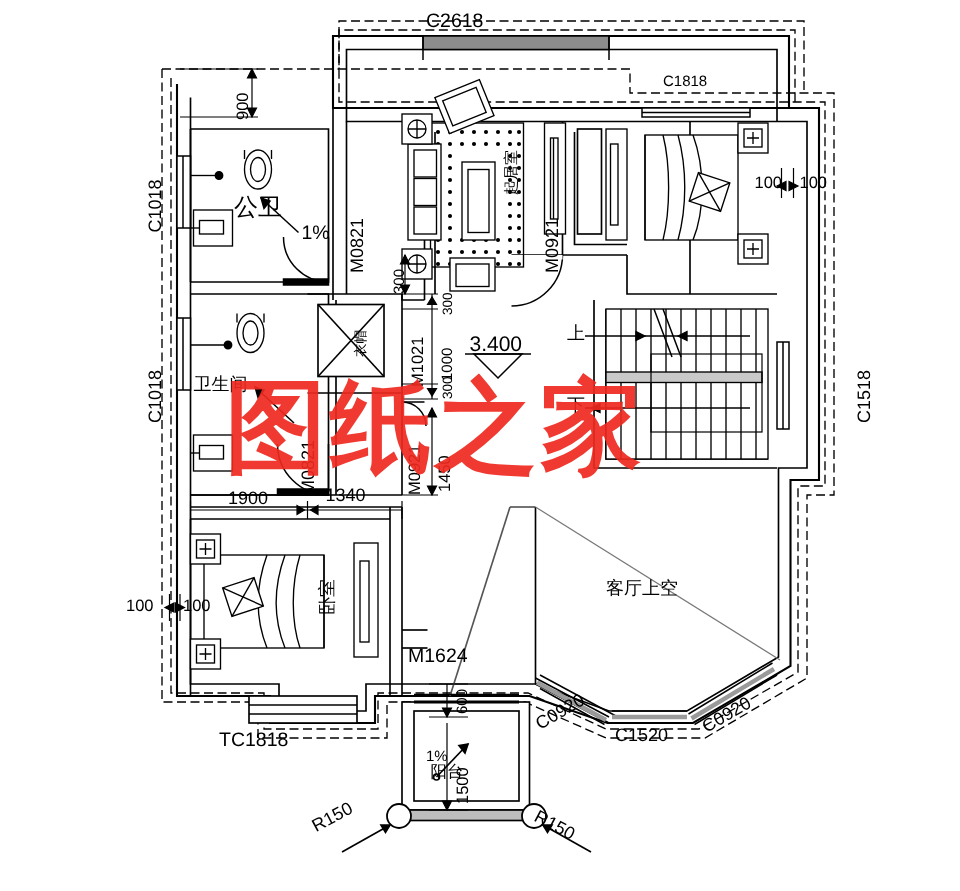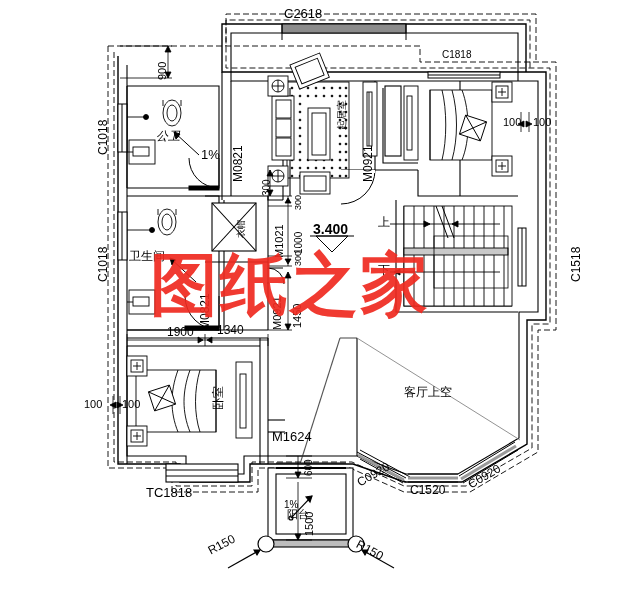--- a/index.html
+++ b/index.html
@@ -481,42 +481,42 @@
 <div class="lbl" style="left:410px;top:484px;font-size:12px;">C1520</div>
 <div class="lbl" style="left:466px;top:480px;font-size:12px;transform:rotate(-30deg);transform-origin:left top;">C0920</div>
 
 <div class="lbl rot90" style="left:232px;top:182px;font-size:12px;">M0821</div>
 <div class="lbl rot90" style="left:362px;top:182px;font-size:12px;">M0921</div>
 <div class="lbl rot90" style="left:274px;top:258px;font-size:11px;">M1021</div>
 <div class="lbl rot90" style="left:199px;top:330px;font-size:12px;">M0821</div>
 <div class="lbl rot90" style="left:272px;top:330px;font-size:11px;">M0921</div>
 <div class="lbl" style="left:272px;top:430px;font-size:13px;">M1624</div>
 
-<div class="lbl" style="left:156px;top:130px;font-size:12px;font-family:'DejaVu Sans',sans-serif;font-style:italic;">公卫</div>
+<div class="lbl" style="left:156px;top:130px;font-size:16px;font-family:'DejaVu Sans',sans-serif;">公卫</div>
 <div class="lbl" style="left:201px;top:148px;font-size:13px;">1%</div>
 <div class="lbl" style="left:129px;top:250px;font-size:12px;font-family:'DejaVu Sans',sans-serif;">卫生间</div>
 <div class="lbl rot90" style="left:337px;top:130px;font-size:10px;font-family:'DejaVu Sans',sans-serif;">起居室</div>
 <div class="lbl rot90" style="left:237px;top:238px;font-size:9px;font-family:'DejaVu Sans',sans-serif;">衣帽</div>
 <div class="lbl rot90" style="left:212px;top:410px;font-size:12px;font-family:'DejaVu Sans',sans-serif;">卧室</div>
 <div class="lbl" style="left:404px;top:386px;font-size:12px;font-family:Liberation Serif, serif;">客厅上空</div>
 <div class="lbl" style="left:287px;top:476px;font-size:11px;font-family:'DejaVu Sans',sans-serif;margin-top:33px;">阳台</div>
 <div class="lbl" style="left:284px;top:500px;font-size:10px;">1%</div>
 
-<div class="lbl" style="left:313px;top:222px;font-size:14px;font-weight:bold;">3.400</div>
+<div class="lbl" style="left:313px;top:222px;font-size:14px;">3.400</div>
 
 <div class="lbl" style="left:378px;top:216px;font-size:12px;font-family:'DejaVu Sans',sans-serif;">上</div>
 <div class="lbl" style="left:378px;top:264px;font-size:12px;font-family:'DejaVu Sans',sans-serif;">下</div>
 
 <div class="lbl rot90" style="left:157px;top:80px;font-size:11px;">900</div>
 <div class="lbl rot90" style="left:262px;top:196px;font-size:10px;">300</div>
 <div class="lbl rot90" style="left:294px;top:210px;font-size:9px;">300</div>
 <div class="lbl rot90" style="left:294px;top:254px;font-size:10px;">1000</div>
 <div class="lbl rot90" style="left:294px;top:266px;font-size:9px;">300</div>
 <div class="lbl rot90" style="left:292px;top:328px;font-size:11px;">1450</div>
-<div class="lbl" style="left:167px;top:326px;font-size:12px;">1900</div>
+<div class="lbl" style="left:152px;top:326px;font-size:12px;">1900</div>
 <div class="lbl" style="left:217px;top:324px;font-size:12px;">1340</div>
 <div class="lbl" style="left:84px;top:399px;font-size:11px;">100</div>
 <div class="lbl" style="left:122px;top:399px;font-size:11px;">100</div>
 <div class="lbl" style="left:503px;top:117px;font-size:11px;">100</div>
 <div class="lbl" style="left:533px;top:117px;font-size:11px;">100</div>
 <div class="lbl rot90" style="left:304px;top:476px;font-size:10px;">600</div>
 <div class="lbl rot90" style="left:304px;top:536px;font-size:11px;">1500</div>
 
 <div class="lbl" style="left:206px;top:546px;font-size:12px;transform:rotate(-28deg);transform-origin:left top;">R150</div>
 <div class="lbl" style="left:360px;top:538px;font-size:12px;transform:rotate(28deg);transform-origin:left top;">R150</div>

